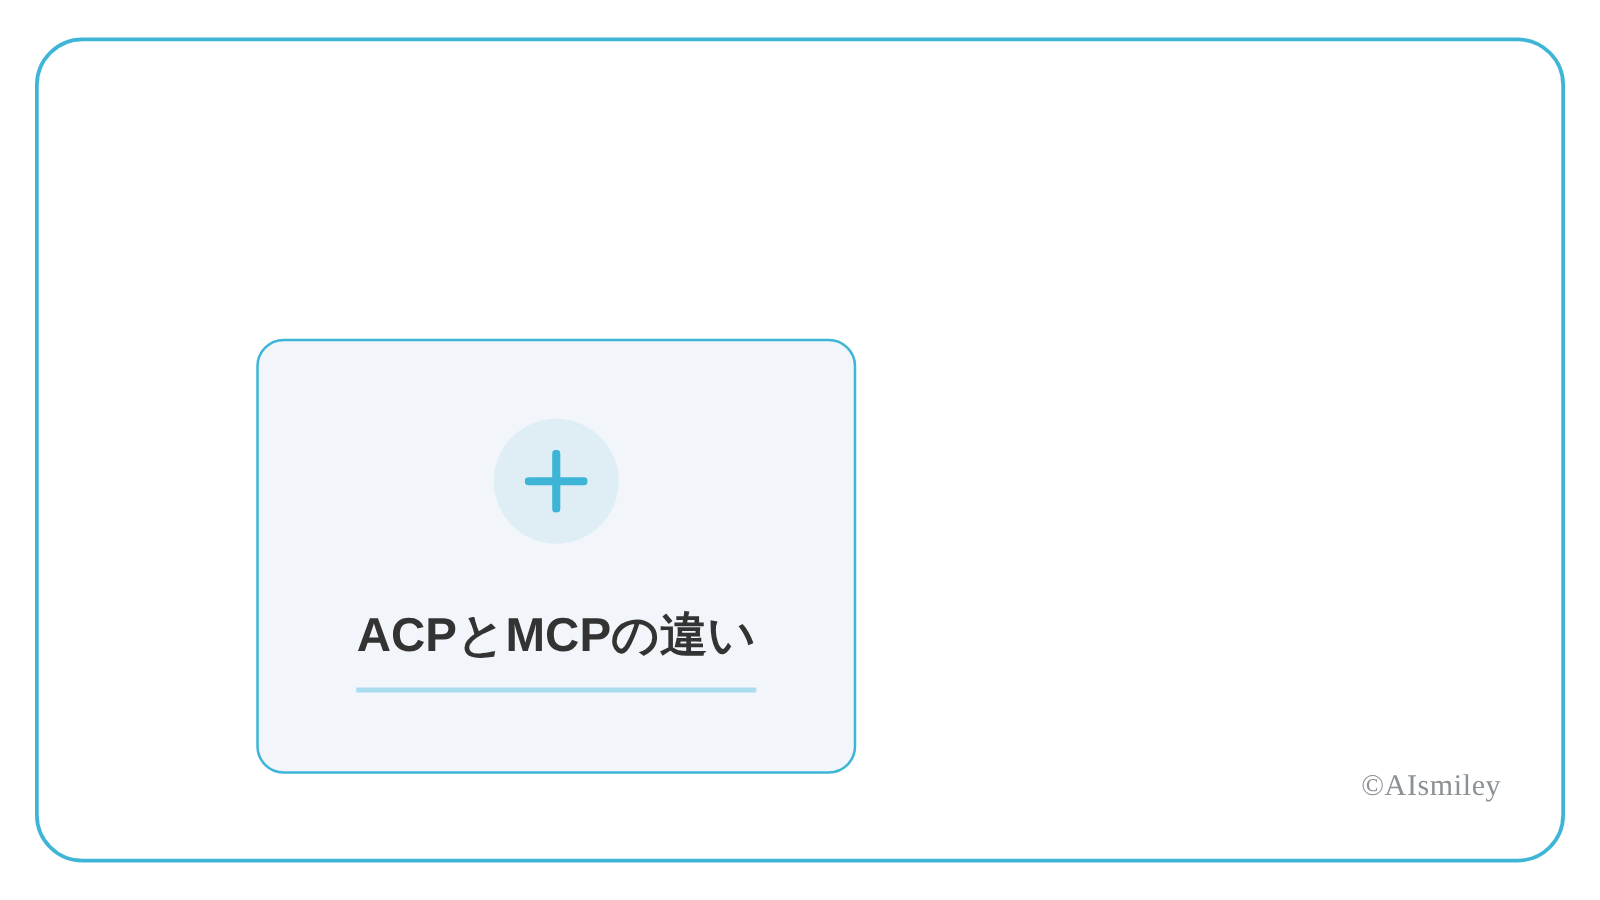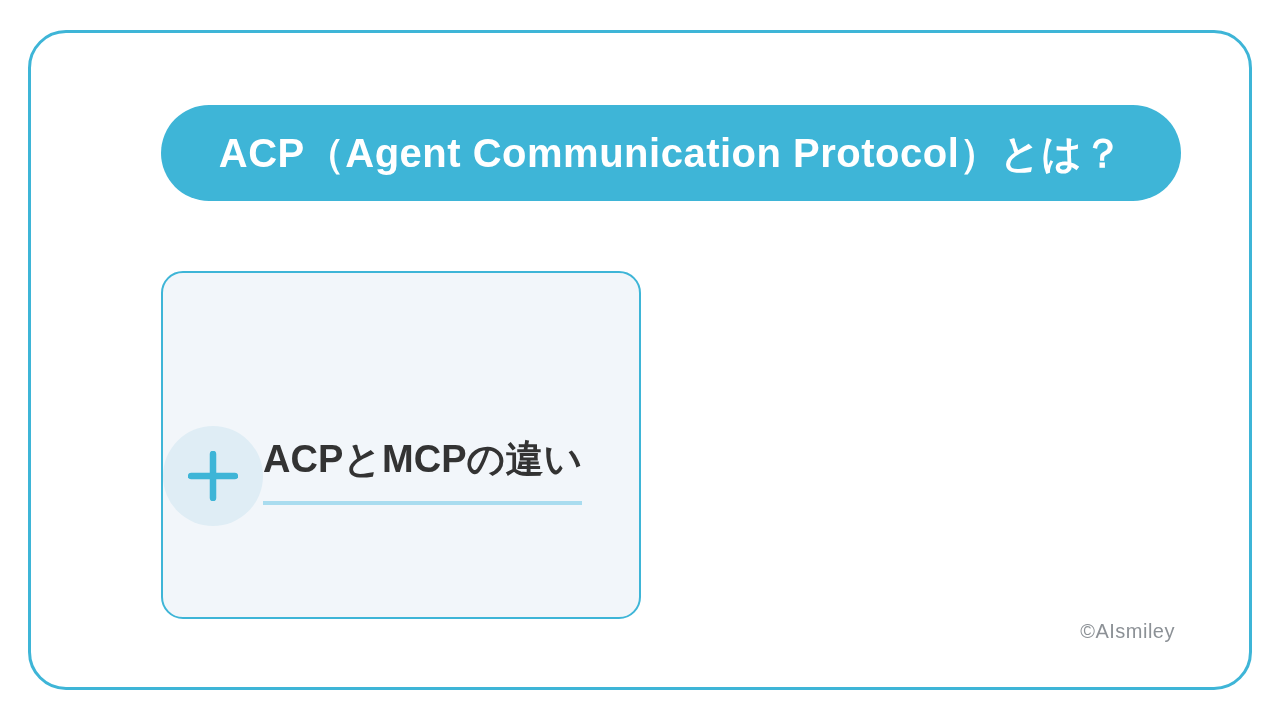--- a/index.html
+++ b/index.html
@@ -49,22 +49,23 @@
     width:1022px;
     display:flex;
     gap:62px;
   }
   .card{
     width:480px; height:348px;
     background:var(--card_bg);
     border:2.5px solid var(--accent);
     border-radius:22px;
     display:flex;
-    flex-direction:row;
+    flex-direction:column;
     align-items:center;
+    margin-left:44px;
   }
   .icon-circle{
     margin-top:62px;
     width:100px; height:100px;
     border-radius:50%;
     background:var(--circle_bg);
     display:flex; align-items:center; justify-content:center;
     flex:0 0 auto;
   }
   .icon-circle svg{display:block;}
@@ -78,34 +79,32 @@
     margin-top:48px;
     font-size:38px;
     font-weight:700;
     color:var(--dark_text);
     padding-bottom:16px;
     border-bottom:4px solid var(--underline);
     white-space:nowrap;
   }
   .copyright{
     position:absolute;
-    right:74px; bottom:44px;
-    font-size:20px;
+    right:48px; bottom:44px;
+    font-size:24px;
     color:var(--muted_text);
     letter-spacing:0.5px;
+    font-family:Liberation Serif, serif;
   }
 </style>
 </head>
 <body>
 
 <div class="frame">
 
-  <div class="header-pill">
-    <div class="header-title">ACP（Agent Communication Protocol）とは？</div>
-  </div>
 
   <div class="cards">
 
     <div class="card">
       <div class="icon-circle">
         <svg width="50" height="50" viewBox="0 0 50 50" aria-hidden="true">
           <line class="icon-stroke" x1="25" y1="3" x2="25" y2="47"></line>
           <line class="icon-stroke" x1="3" y1="25" x2="47" y2="25"></line>
         </svg>
       </div>

